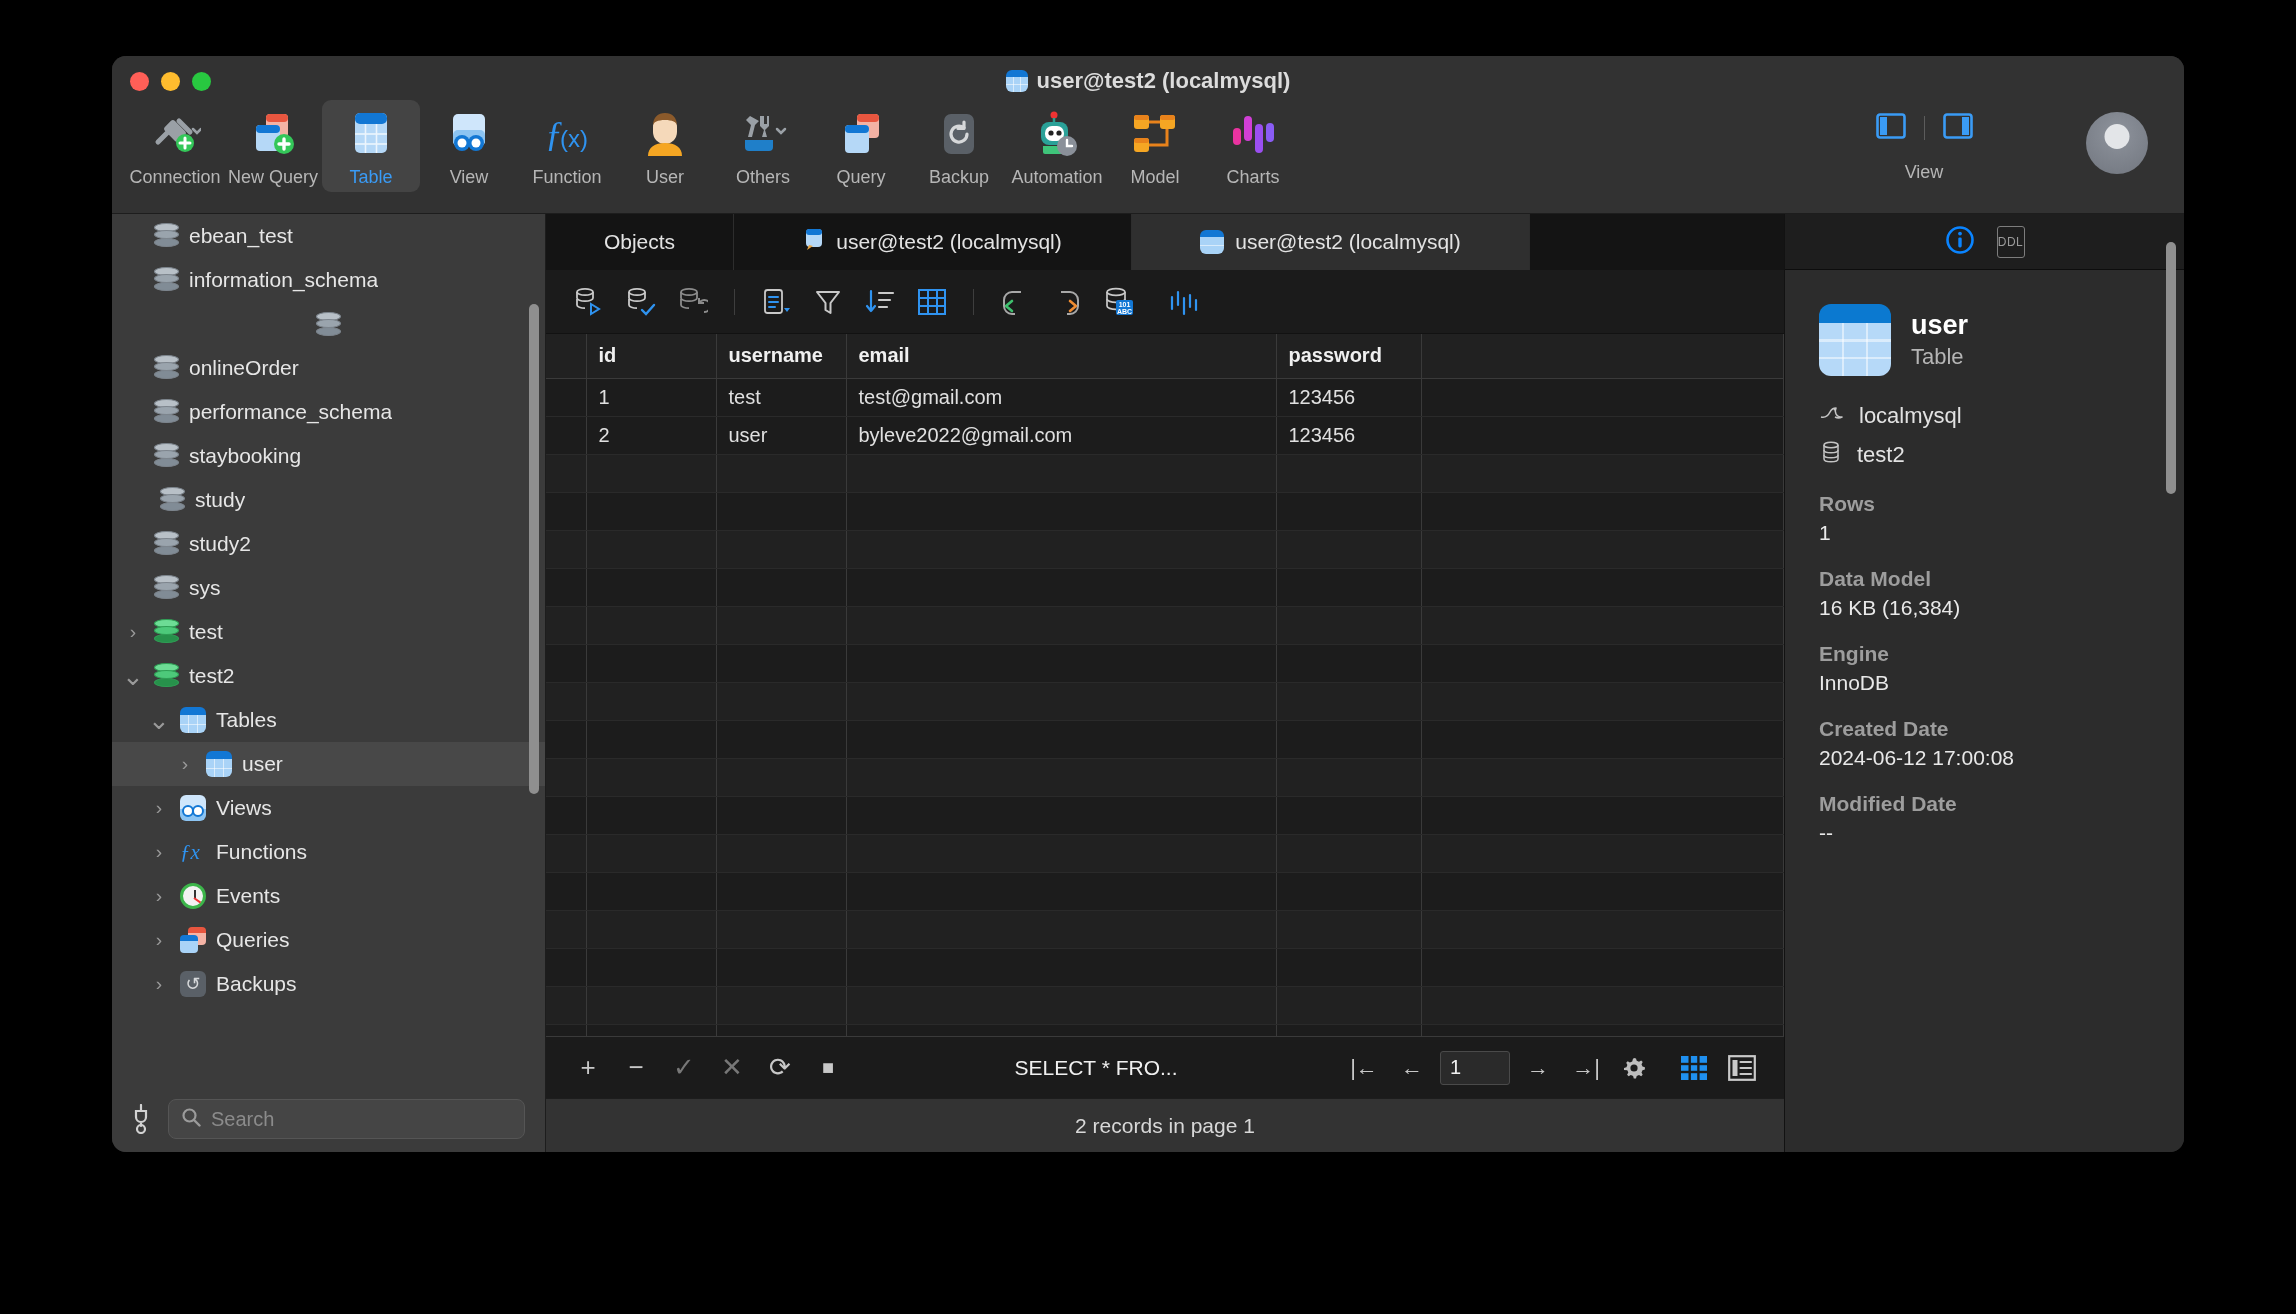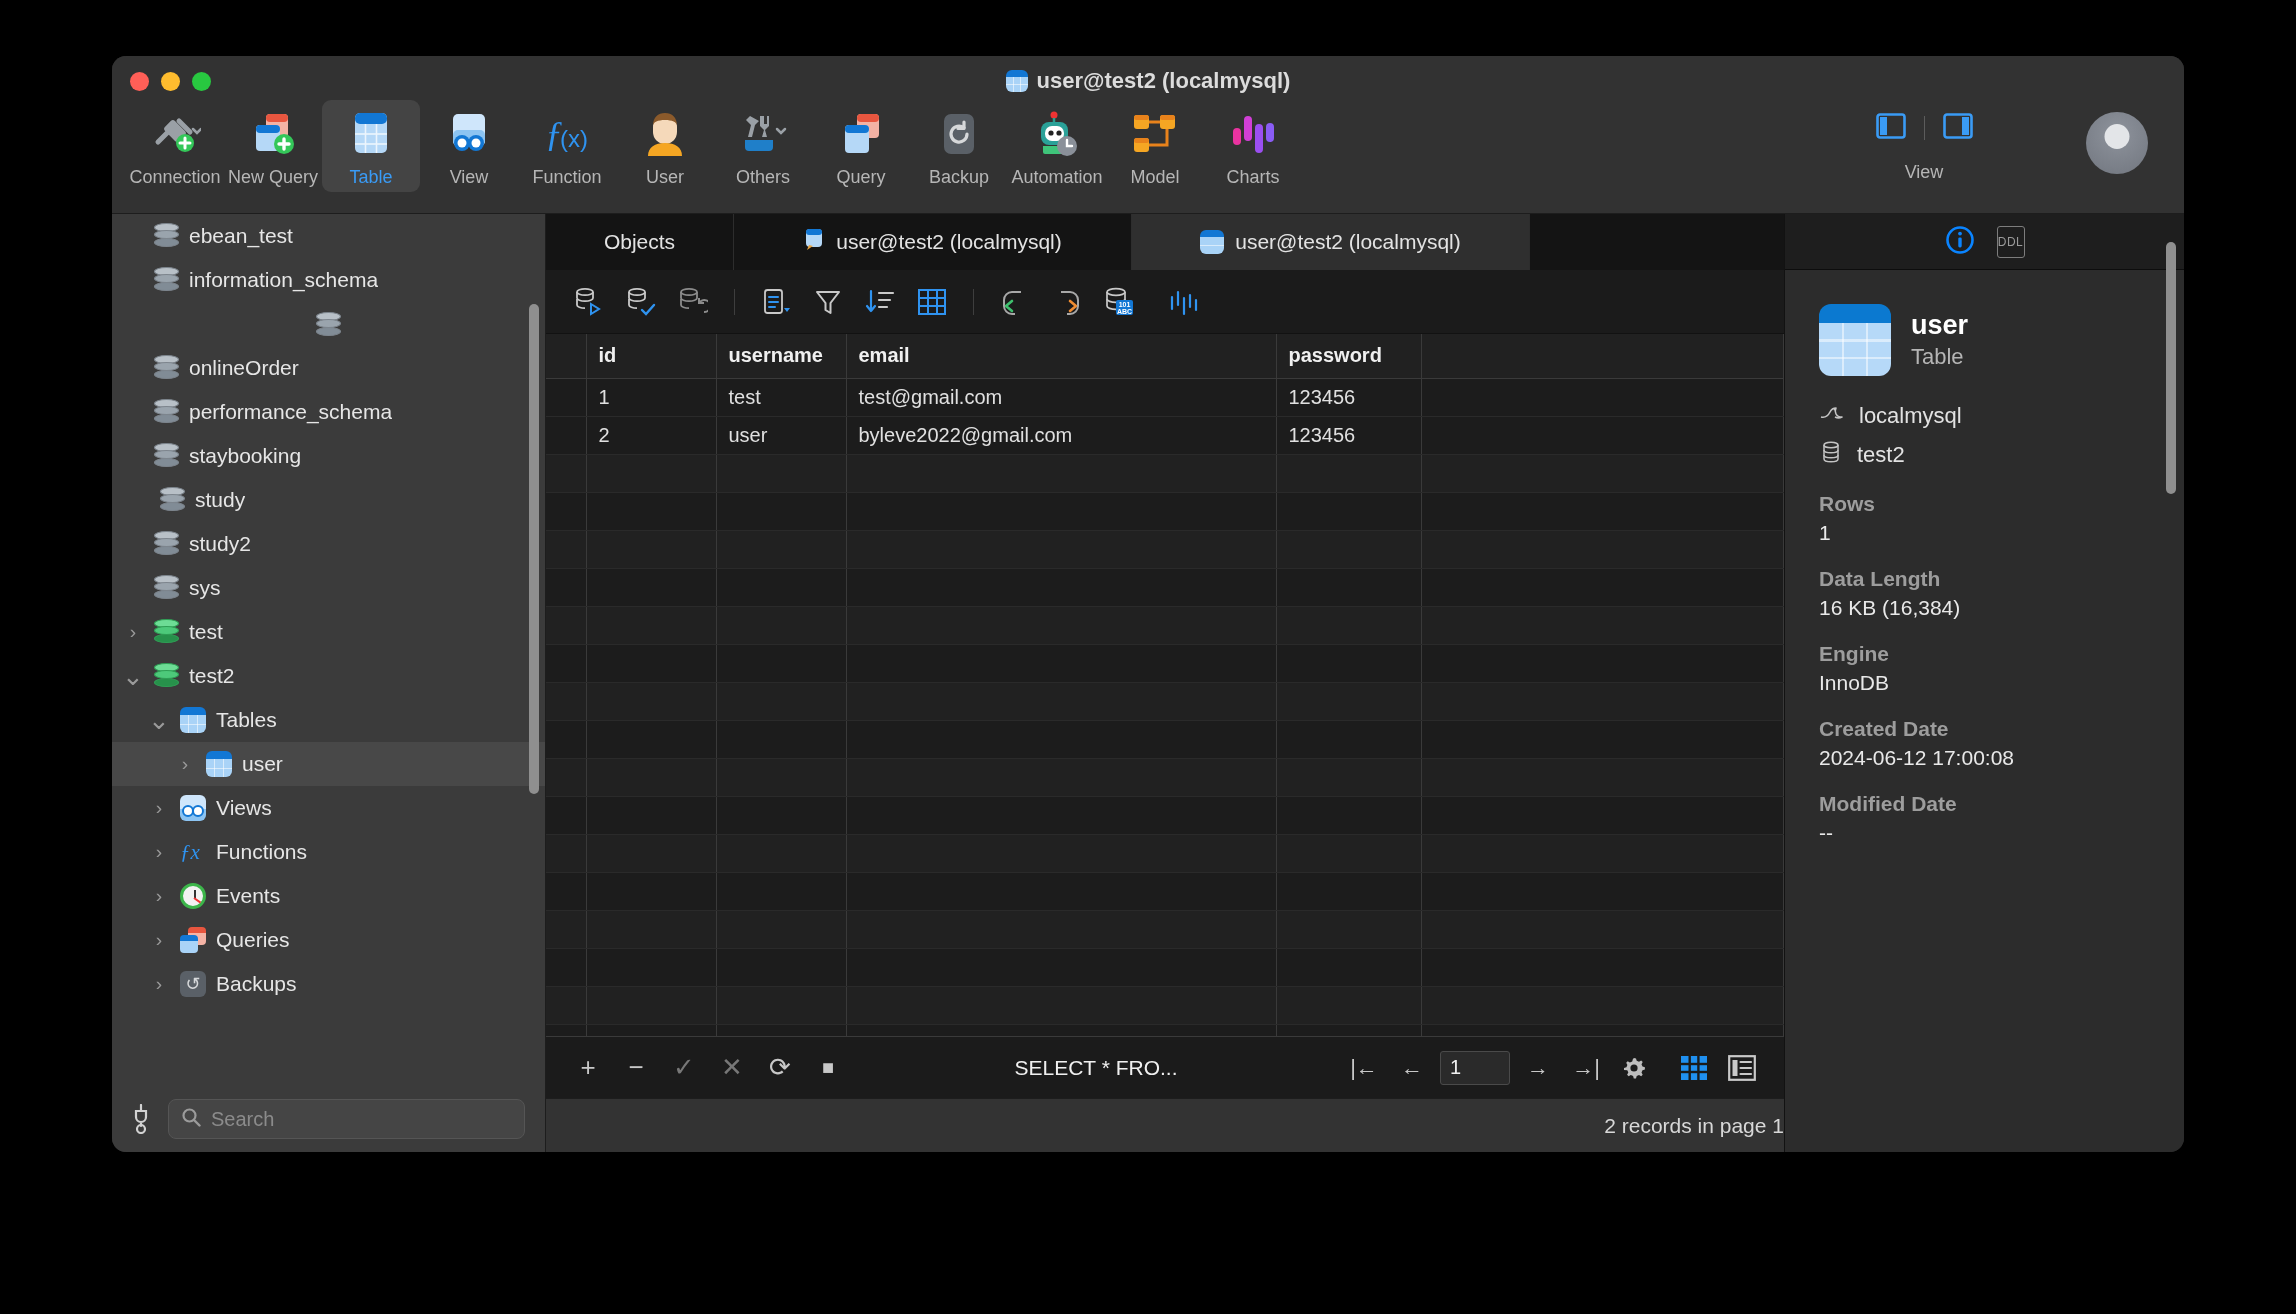--- a/index.html
+++ b/index.html
@@ -218,21 +218,21 @@
   .bb.dim { color: #777; }
   .sqltext { flex: 1; text-align: center; color: #f0f0f0; font-size: 21px;
     overflow: hidden; white-space: nowrap; }
   .pagebox {
     width: 70px; height: 34px; background: #2a2a2a; border: 1px solid #4a4a4a;
     border-radius: 3px; color: #f0f0f0; font-size: 20px;
     display:flex; align-items:center; padding: 0 9px;
   }
   .statusbar {
     height: 54px; background: #333333; border-top: 1px solid #1d1d1d;
-    display: flex; align-items: center; justify-content: flex-end;
+    display: flex; align-items: center; justify-content: center;
     color: #d8d8d8; font-size: 21px;
   }
 
   
   .infopanel {
     width: 400px; background: #2c2c2c; display: flex; flex-direction: column;
     border-left: 1px solid #121212; position: relative;
   }
   .infotabs {
     height: 56px; background: #1e1e1e; display: flex; align-items: center;
@@ -1063,21 +1063,21 @@
                 <path d="M5 15c0 1.6 3.1 2.8 7 2.8s7-1.2 7-2.8"></path>
               </g>
             </svg>
           </span>
           <span>test2</span>
         </div>
 
         <div id="info-fields">
             <div class="ikey">Rows</div>
             <div class="ival">1</div>
-            <div class="ikey">Data Length</div>
+            <div class="ikey">Data Model</div>
             <div class="ival">16 KB (16,384)</div>
             <div class="ikey">Engine</div>
             <div class="ival">InnoDB</div>
             <div class="ikey">Created Date</div>
             <div class="ival">2024-06-12 17:00:08</div>
             <div class="ikey">Modified Date</div>
             <div class="ival">--</div>
           </div>
       </div>
       <div class="info-scroll"></div>

